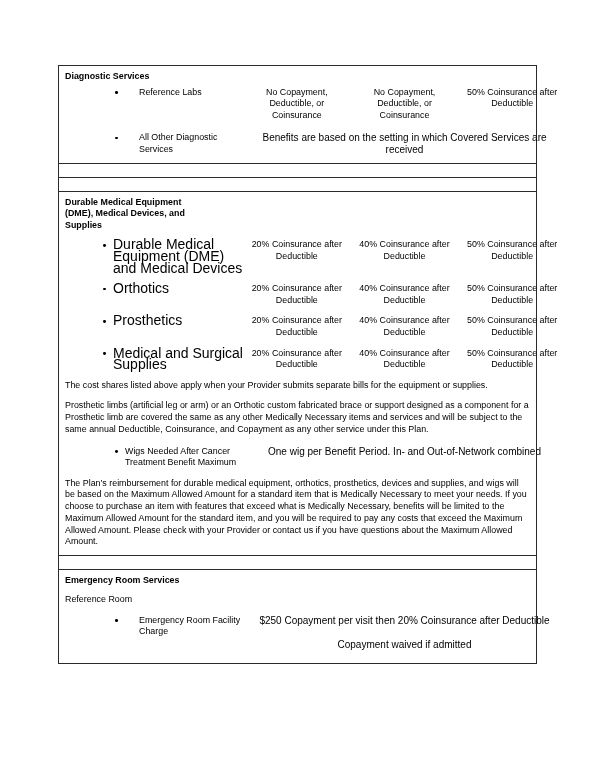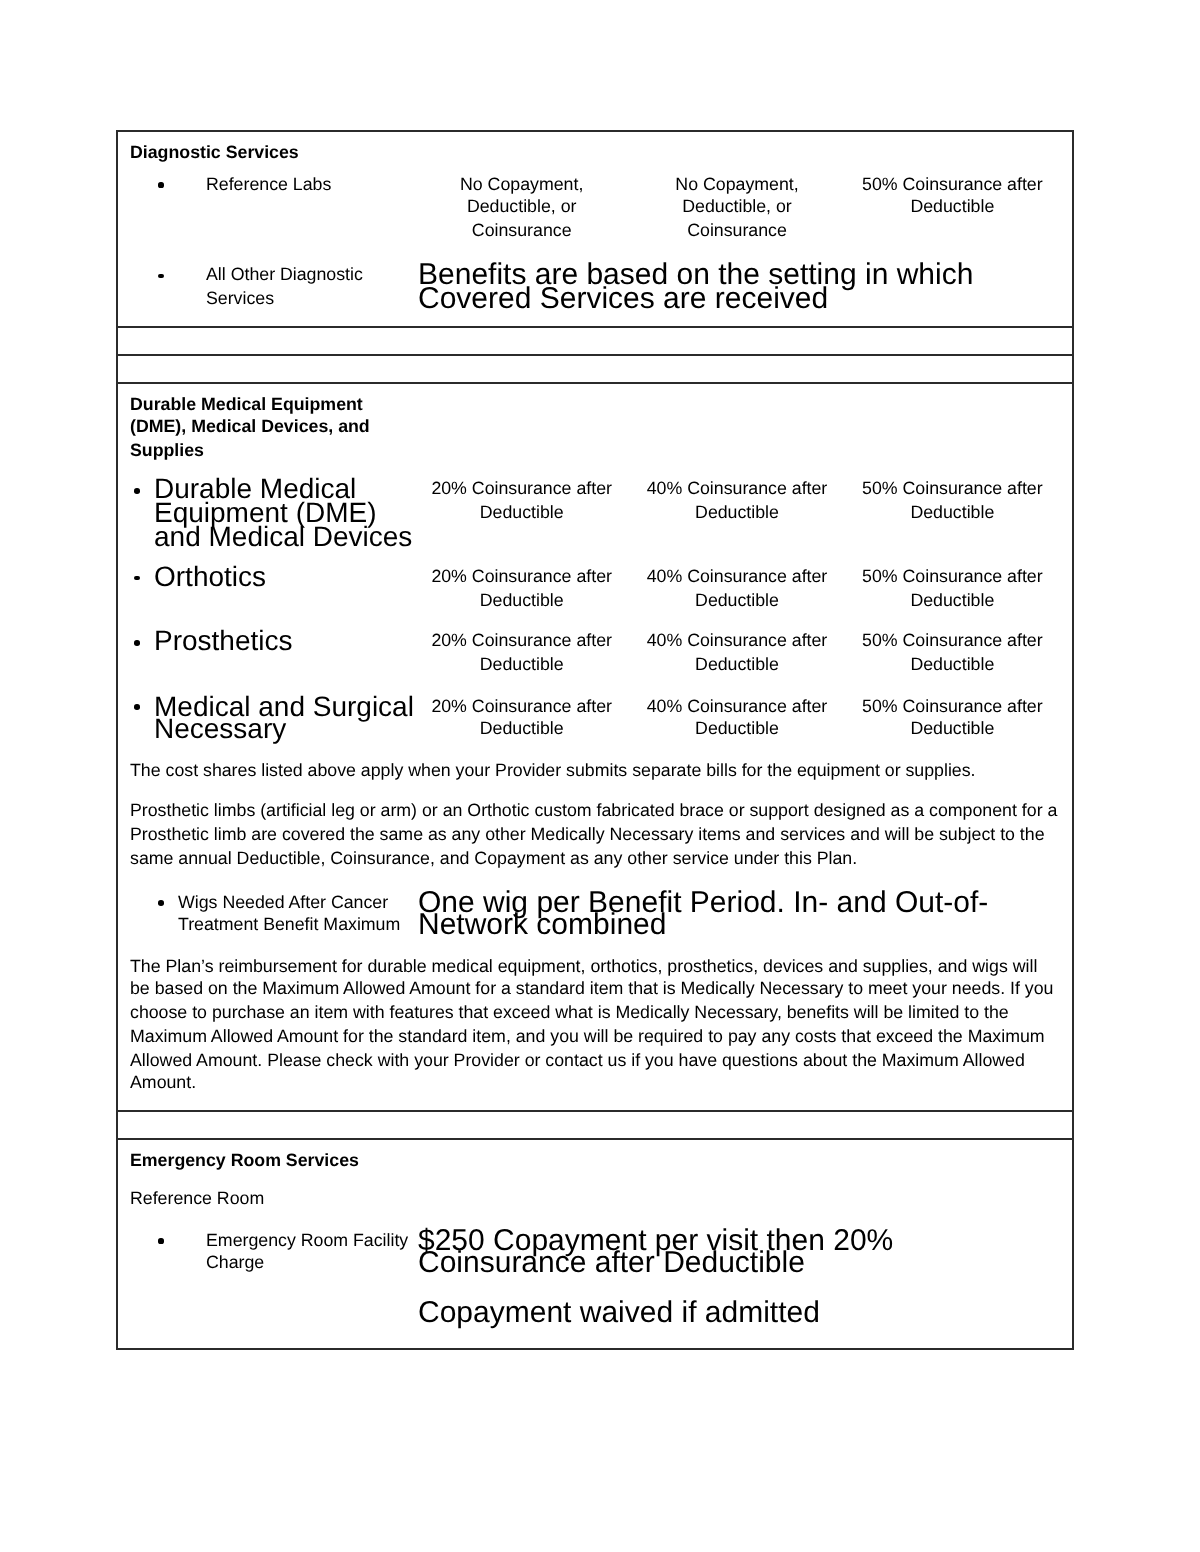--- a/index.html
+++ b/index.html
@@ -53,39 +53,40 @@
     font-size: 8.9px;
     line-height: 12px;
     margin: 6px 0 0 0;
   }
 
   
   .grid {
     display: flex;
     width: 100%;
     margin-top: 4px;
+    margin-left: 36px;
   }
   .col-label {
     width: 142px;
     flex: 0 0 142px;
     box-sizing: border-box;
   }
   .col-v {
     flex: 1 1 0;
     box-sizing: border-box;
     text-align: center;
     font-size: 8.9px;
     line-height: 11.6px;
     padding: 0 2px;
   }
   .col-span {
     flex: 1 1 0;
     box-sizing: border-box;
-    text-align: left;
-    font-size: 15px;
+    text-align: center;
+    font-size: 10px;
     line-height: 11.6px;
     padding: 0 2px;
   }
 
   
   .bullet-wide {
     position: relative;
     font-size: 8.9px;
     line-height: 11.6px;
     padding-left: 38px;
@@ -221,21 +222,21 @@
               <div class="col-label">
                 <div class="bullet-tight">Prosthetics</div>
               </div>
               <div class="col-v">20% Coinsurance after Deductible</div>
               <div class="col-v">40% Coinsurance after Deductible</div>
               <div class="col-v">50% Coinsurance after Deductible</div>
             </div>
 
             <div class="grid" style="margin-top:9px">
               <div class="col-label">
-                <div class="bullet-tight">Medical and Surgical Necessary</div>
+                <div class="bullet-tight">Medical and Surgical Supplies</div>
               </div>
               <div class="col-v">20% Coinsurance after Deductible</div>
               <div class="col-v">40% Coinsurance after Deductible</div>
               <div class="col-v">50% Coinsurance after Deductible</div>
             </div>
 
             <p class="para">The cost shares listed above apply when your Provider submits separate bills for the equipment or supplies.</p>
 
             <p class="para">Prosthetic limbs (artificial leg or arm) or an Orthotic custom fabricated brace or support designed as a component for a Prosthetic limb are covered the same as any other Medically Necessary items and services and will be subject to the same annual Deductible, Coinsurance, and Copayment as any other service under this Plan.</p>
 

